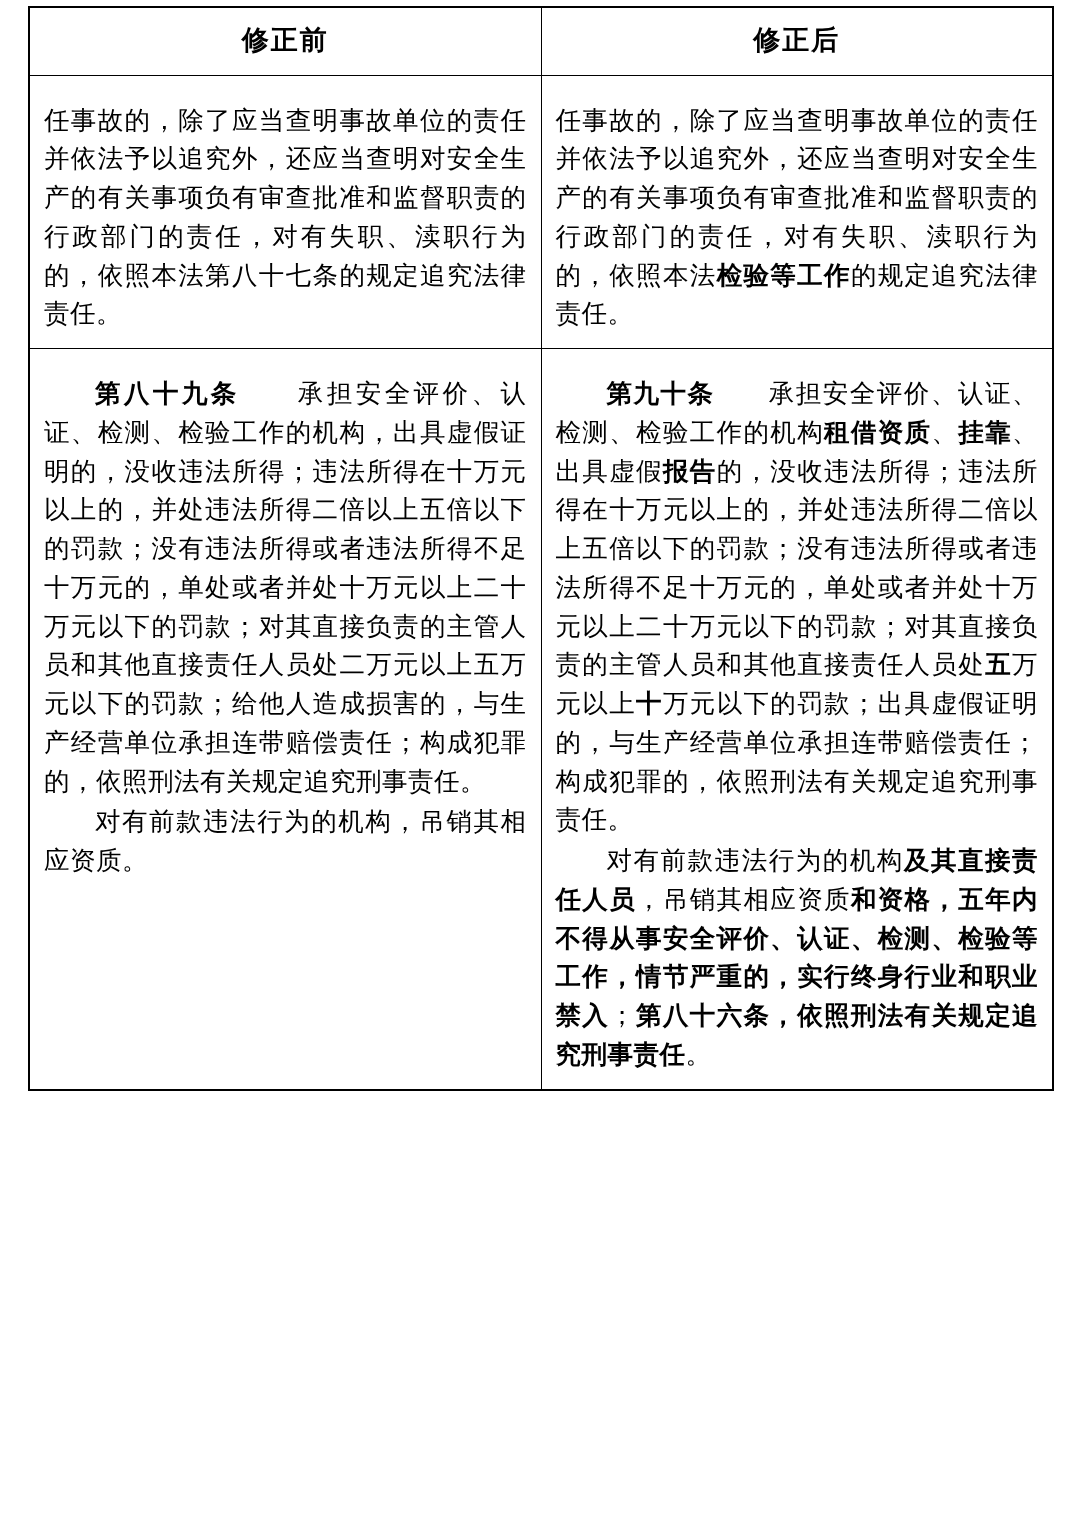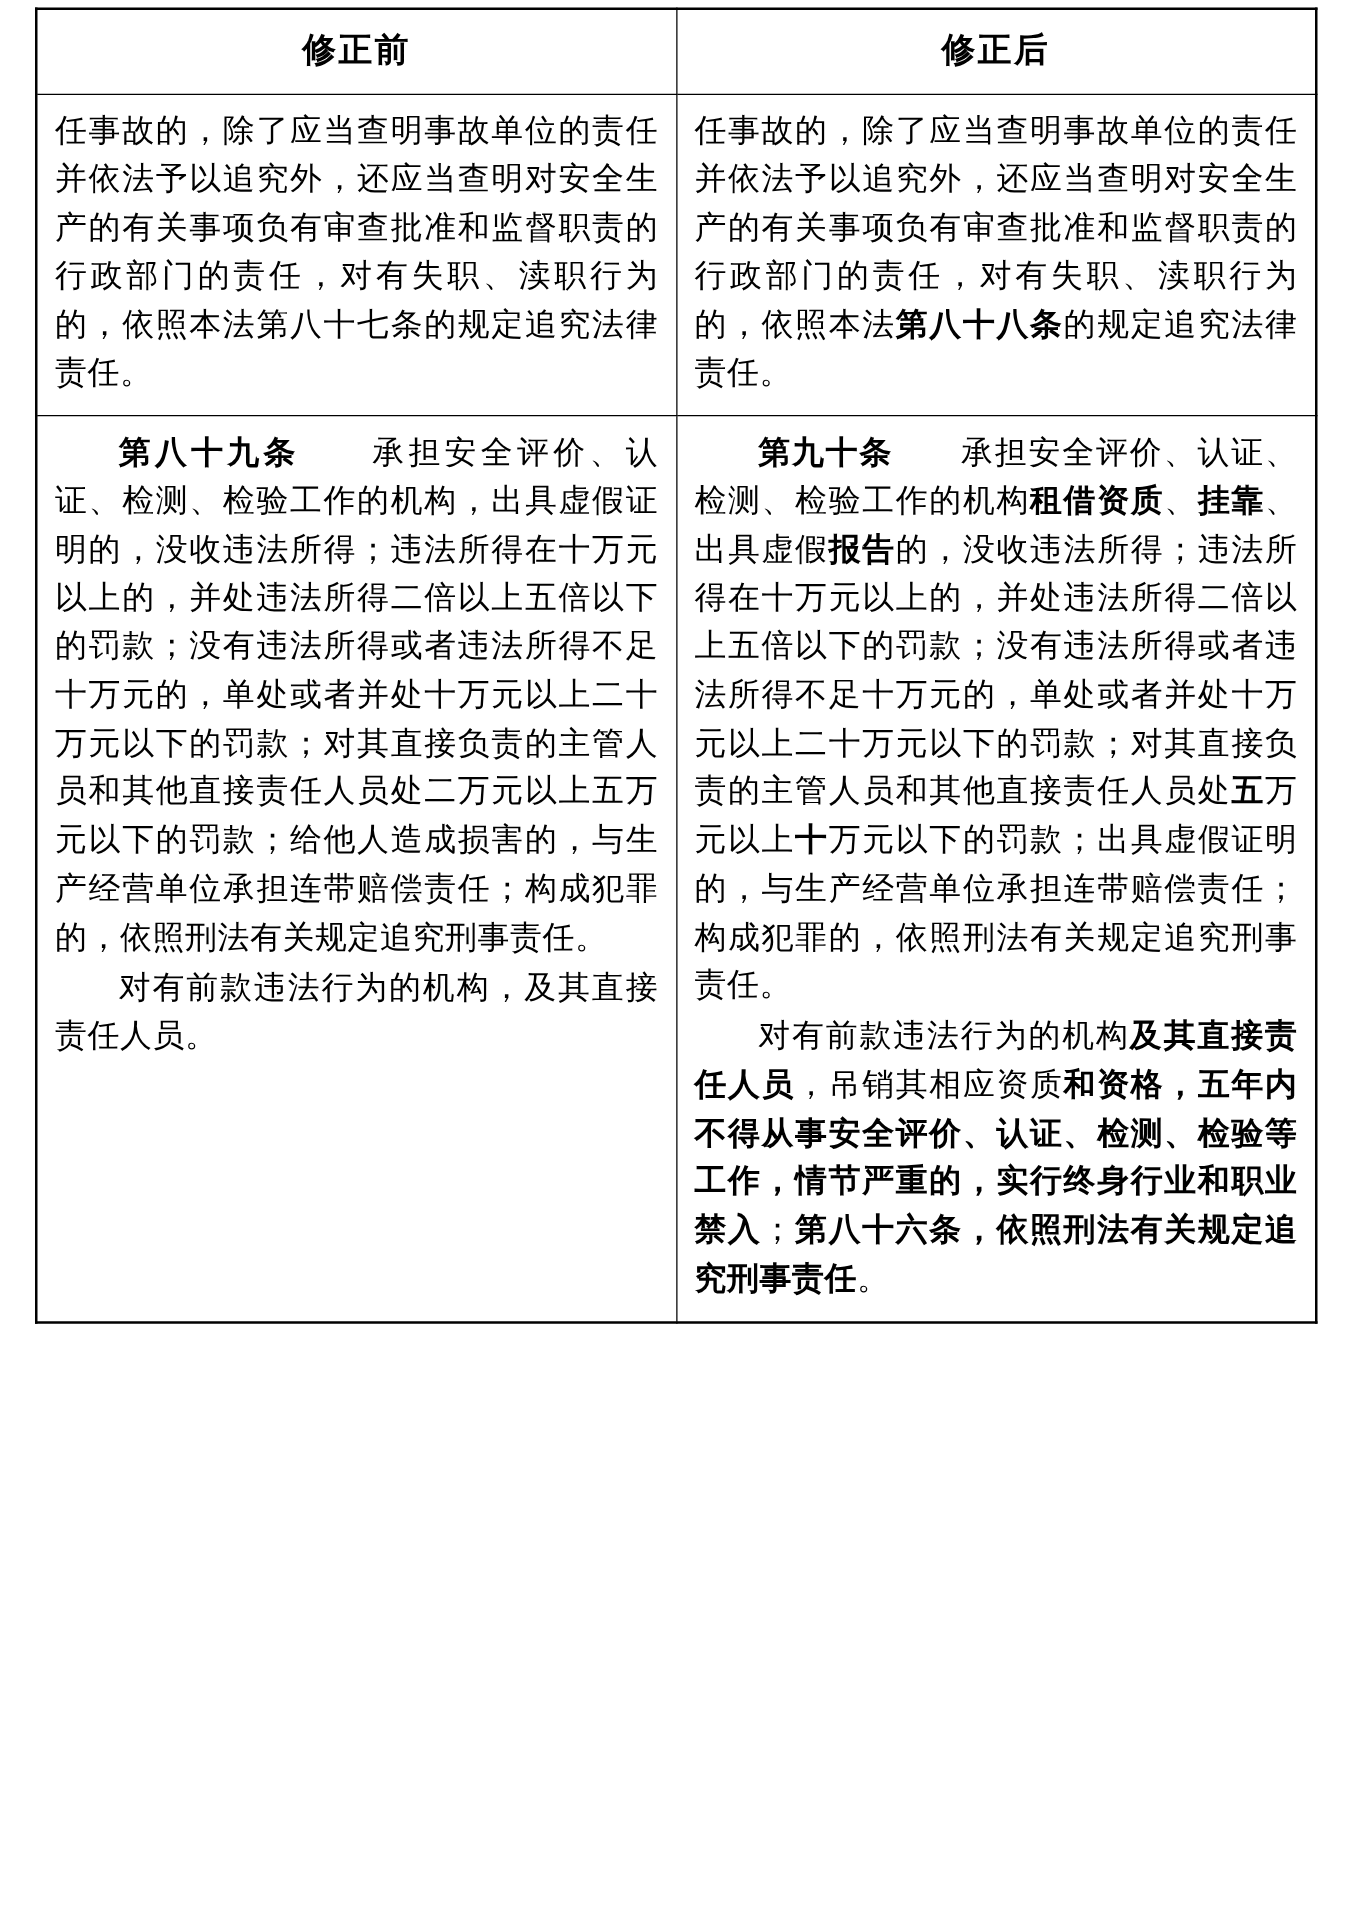--- a/index.html
+++ b/index.html
@@ -23,21 +23,21 @@
     border-collapse: collapse;
     table-layout: fixed;
     border: 2px solid #000;
   }
   table.compare col.c1 { width: 512px; }
   table.compare col.c2 { width: 512px; }
   table.compare th,
   table.compare td {
     border: 1.5px solid #000;
     vertical-align: top;
-    padding: 10px 14px 12px 14px;
+    padding: 26px 14px 12px 14px;
   }
   table.compare th {
     text-align: center;
     font-weight: bold;
     font-size: 27px;
     line-height: 1.5;
     padding: 12px 10px 14px 10px;
     letter-spacing: 2px;
   }
   .para {
@@ -73,27 +73,27 @@
         <th>修正前</th>
         <th>修正后</th>
       </tr>
     </thead>
     <tbody id="tbody">
         <tr>
           <td>
             <div class="para"><span>任事故的，除了应当查明事故单位的责任并依法予以追究外，还应当查明对安全生产的有关事项负有审查批准和监督职责的行政部门的责任，对有失职、渎职行为的，依照本法第八十七条的规定追究法律责任。</span></div>
           </td>
           <td>
-            <div class="para"><span>任事故的，除了应当查明事故单位的责任并依法予以追究外，还应当查明对安全生产的有关事项负有审查批准和监督职责的行政部门的责任，对有失职、渎职行为的，依照本法</span><b>第八十八条</b><span>的规定追究法律责任。</span></div>
+            <div class="para"><span>任事故的，除了应当查明事故单位的责任并依法予以追究外，还应当查明对安全生产的有关事项负有审查批准和监督职责的行政部门的责任，对有失职、渎职行为的，依照本法</span><b>检验等工作</b><span>的规定追究法律责任。</span></div>
           </td>
         </tr>
         <tr>
           <td>
             <div class="para indent"><b>第八十九条</b><span>　　承担安全评价、认证、检测、检验工作的机构，出具虚假证明的，没收违法所得；违法所得在十万元以上的，并处违法所得二倍以上五倍以下的罚款；没有违法所得或者违法所得不足十万元的，单处或者并处十万元以上二十万元以下的罚款；对其直接负责的主管人员和其他直接责任人员处二万元以上五万元以下的罚款；给他人造成损害的，与生产经营单位承担连带赔偿责任；构成犯罪的，依照刑法有关规定追究刑事责任。</span></div>
-            <div class="para indent"><span>对有前款违法行为的机构，及其直接责任人员。</span></div>
+            <div class="para indent"><span>对有前款违法行为的机构，吊销其相应资质。</span></div>
           </td>
           <td>
             <div class="para indent"><b>第九十条</b><span>　　承担安全评价、认证、检测、检验工作的机构</span><b>租借资质</b><span>、</span><b>挂靠</b><span>、出具虚假</span><b>报告</b><span>的，没收违法所得；违法所得在十万元以上的，并处违法所得二倍以上五倍以下的罚款；没有违法所得或者违法所得不足十万元的，单处或者并处十万元以上二十万元以下的罚款；对其直接负责的主管人员和其他直接责任人员处</span><b>五</b><span>万元以上</span><b>十</b><span>万元以下的罚款；出具虚假证明的，与生产经营单位承担连带赔偿责任；构成犯罪的，依照刑法有关规定追究刑事责任。</span></div>
             <div class="para indent"><span>对有前款违法行为的机构</span><b>及其直接责任人员</b><span>，吊销其相应资质</span><b>和资格，五年内不得从事安全评价、认证、检测、检验等工作，情节严重的，实行终身行业和职业禁入</b><span>；</span><b>第八十六条，依照刑法有关规定追究刑事责任</b><span>。</span></div>
           </td>
         </tr>
       </tbody>
   </table>
 </div>
 

